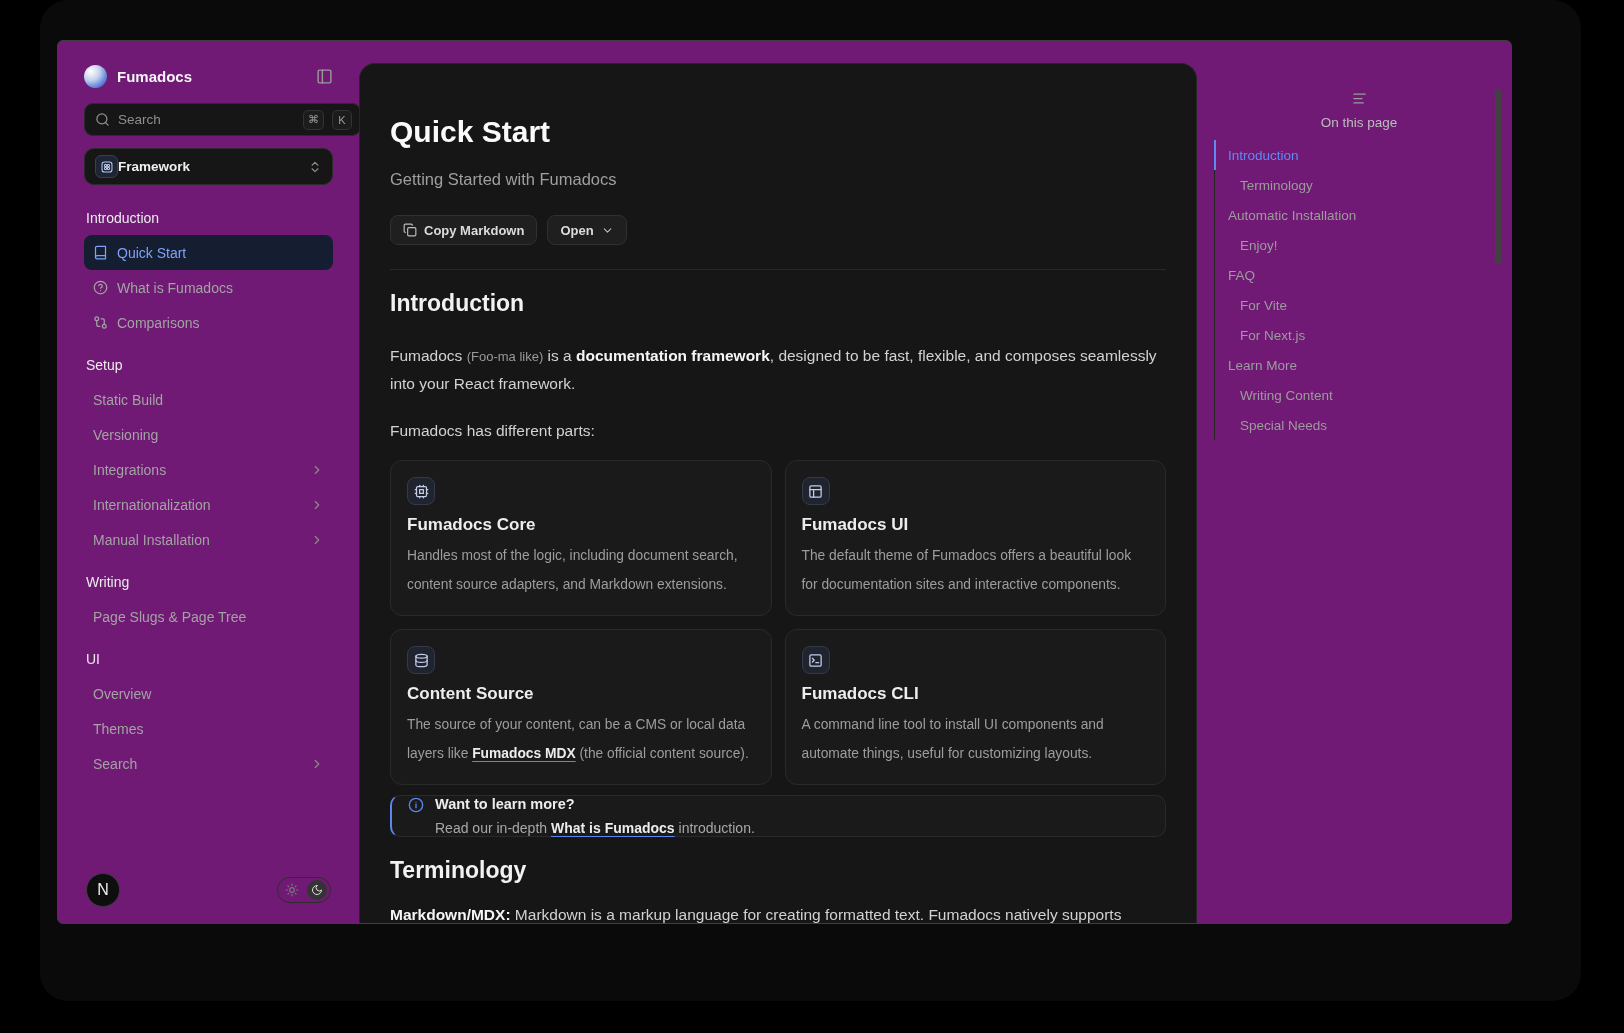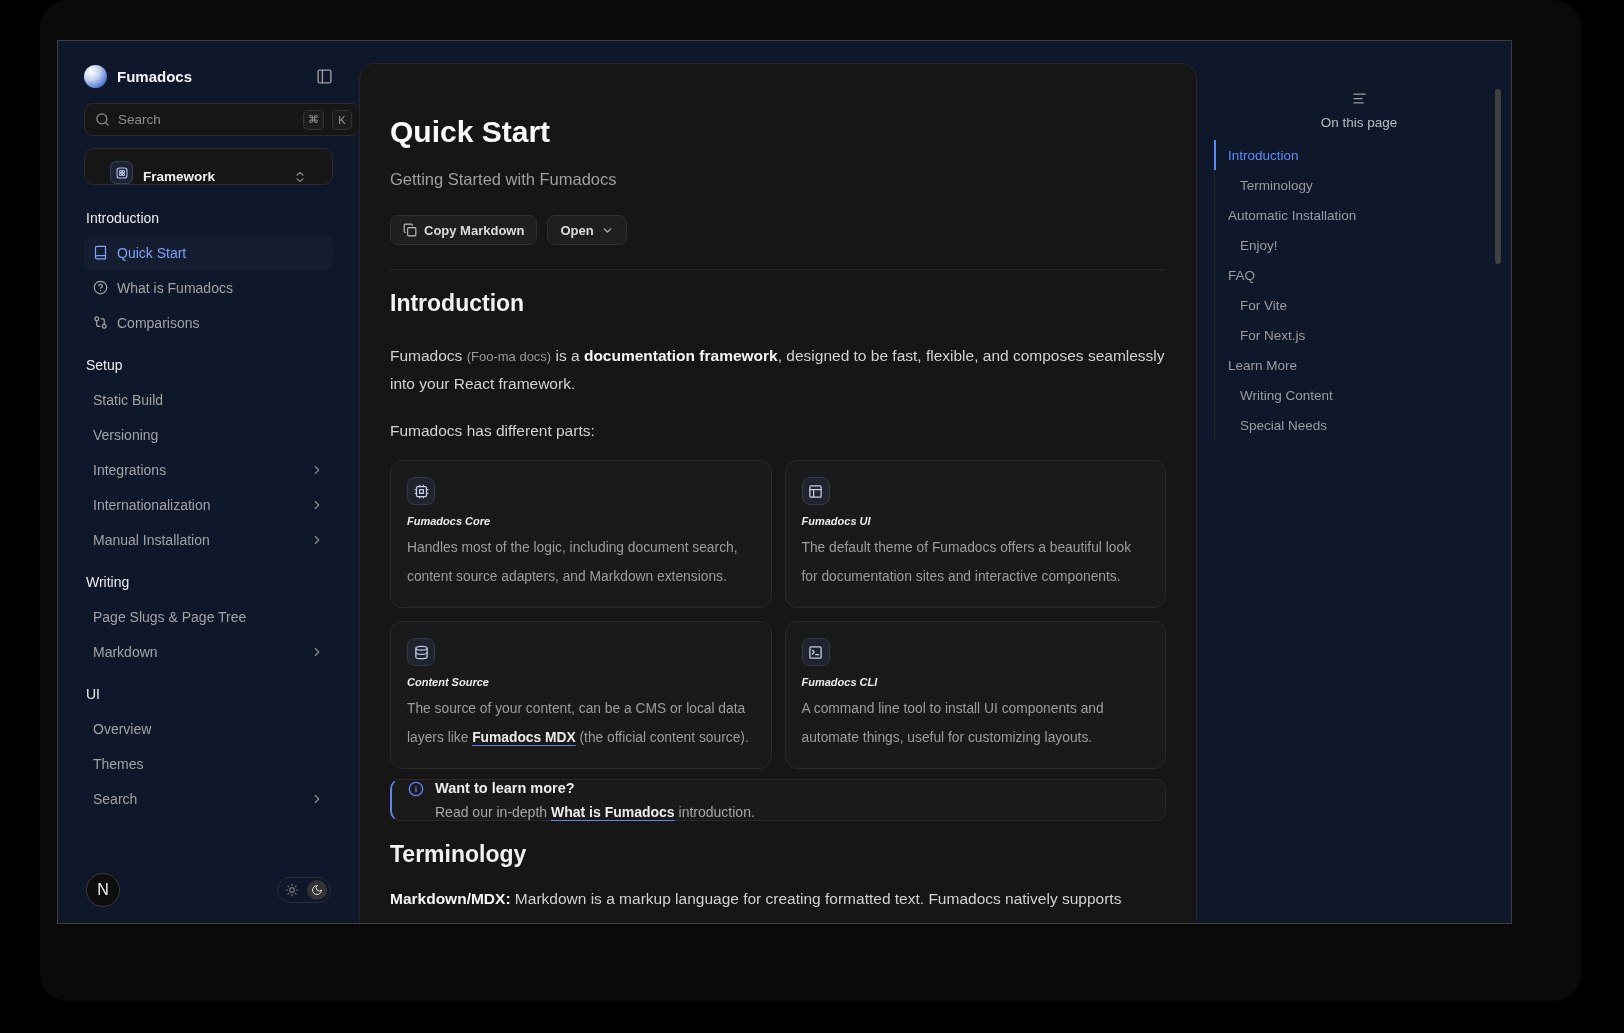--- a/index.html
+++ b/index.html
@@ -2,21 +2,21 @@
 <html style="--accent: #7ea2f8; --accent-strong: #5d85ee; --toc-active: #5d8bf4; --window-bg: #0c0c0c; --panel-bg: #161616;"><head>
 <meta charset="utf-8">
 <style>
   * { margin:0; padding:0; box-sizing:border-box; }
   html,body { width:1624px; height:1033px; background:#000; overflow:hidden;
               font-family:"Liberation Sans", sans-serif; }
   .stage { position:relative; width:1624px; height:1033px; background:#000; overflow:hidden; }
   .bezel { position:absolute; left:40px; top:0; width:1541px; height:1001px;
            background:#0a0a0a; border-radius:28px; }
   .window { position:absolute; left:57px; top:40px; width:1455px; height:884px;
-            background:#0f172a; border:1px solid #3e3e3e; border-radius:0; overflow:hidden; }
+            background:#701a75; border:1px solid #3e3e3e; border-radius:6px; overflow:hidden; }
 
   
   .sidebar { position:absolute; left:0; top:0; bottom:0; width:301px; padding:20px 26px 12px;
              display:flex; flex-direction:column; color:#a6a6a6; font-size:14px; }
   .brand-row { display:flex; align-items:center; gap:10px; height:30px; margin-bottom:12px; }
   .logo { width:23px; height:23px; border-radius:50%; flex:0 0 auto;
           background:radial-gradient(circle at 30% 28%, #ffffff 0%, #c5d2ec 38%, #5a7fd8 72%, #1d3671 100%); }
   .brand-name { color:#f5f5f5; font-weight:700; font-size:15px; }
   .icon-btn { margin-left:auto; background:none; border:none; color:#9a9a9a; cursor:pointer;
               display:flex; align-items:center; }
@@ -25,22 +25,22 @@
                 background:#161616; border:1px solid #2b2b2b; border-radius:9px; padding:0 8px 0 10px;
                 color:#8f8f8f; }
   .search-field { flex:1; min-width:0; background:transparent; border:none; outline:none;
                   color:#d0d0d0; font-size:13.5px; font-family:inherit; }
   .search-field::placeholder { color:#8f8f8f; }
   .kbd { min-width:20px; height:20px; border:1px solid #333; border-radius:5px; background:#1c1c1c;
          font-size:11px; color:#9a9a9a; display:flex; align-items:center; justify-content:center;
          padding:0 4px; }
   .ai-button { width:36px; height:33px; border:1px solid #2b2b2b; background:#161616; border-radius:9px;
                display:flex; align-items:center; justify-content:center; color:#c9c9c9; cursor:pointer; }
-  .framework { display:flex; align-items:flex-end; gap:10px; height:37px; width:100%;
-               background:#161616; border:1px solid #2b2b2b; border-radius:10px; padding:0 25px;
+  .framework { display:flex; align-items:center; height:37px; width:100%;
+               background:#161616; border:1px solid #2b2b2b; border-radius:10px; padding:0 10px;
                margin-bottom:8px; cursor:pointer; color:#a6a6a6; font-family:inherit; }
   .fw-icon { width:23px; height:23px; border-radius:6px; background:#1d2433; border:1px solid #34405a;
              color:#b6c6ef; display:flex; align-items:center; justify-content:center; }
   .fw-label { color:#f0f0f0; font-weight:700; font-size:13.5px; }
   .fw-chev { margin-left:auto; color:#8d8d8d; display:flex; }
 
   .nav { flex:1; overflow:hidden; }
   .nav-heading { margin:17px 2px 7px; height:18px; color:#ececec; font-size:14px; font-weight:500; }
   .nav-item { display:flex; align-items:center; gap:9px; height:35px; padding:0 9px;
               border-radius:8px; color:#a3a3a3; font-size:14px; cursor:pointer; }
@@ -79,21 +79,21 @@
   .body-p.last { margin-top:18px; }
   .strong { color:#f5f5f5; font-weight:700; }
   .pronounce { color:#9a9a9a; font-size:13px; }
   .inline-link { color:#ececec; font-weight:700; text-decoration:underline;
                  text-decoration-color:var(--accent-strong,#5d85ee); text-underline-offset:3px; cursor:pointer; }
 
   .cards { display:grid; grid-template-columns:1fr 1fr; gap:13px; margin-top:16px; }
   .card { background:#1a1a1a; border:1px solid #2a2a2a; border-radius:12px; padding:16px; min-height:133px; }
   .card-icon { width:28px; height:28px; border-radius:8px; background:#20242e; border:1px solid #333a4a;
                color:#c3cdea; display:flex; align-items:center; justify-content:center; margin-bottom:10px; }
-  .card-title { font-size:11px; font-weight:700; color:#ededed;font-style:italic; }
+  .card-title { font-size:17px; font-weight:700; color:#ededed; }
   .card-desc { margin-top:6px; font-size:13.8px; line-height:29px; color:#9d9d9d; }
 
   .callout { display:flex; gap:11px; margin-top:10px; background:#1a1a1a; border:1px solid #2a2a2a;
              border-left:2px solid var(--accent-strong,#5d85ee); border-radius:10px; padding:0 16px; }
   .callout-icon { display:flex; color:var(--accent-strong,#5d85ee); margin-top:1px; }
   .callout-title { font-size:14.5px; font-weight:700; color:#ededed; }
   .callout-body { margin-top:8px; font-size:14px; color:#a8a8a8; }
 
   
   .toc { position:absolute; left:1156px; top:50px; width:290px; font-size:13.5px; color:#9c9c9c; }
@@ -235,28 +235,20 @@
             <svg width="14" height="14" viewBox="0 0 24 24" fill="none" stroke="currentColor" stroke-width="2" stroke-linecap="round" stroke-linejoin="round">
                 <path d="m9 18 6-6-6-6"></path>
               </svg>
           </span>
         </div>
 
         <div class="nav-heading">Writing</div>
         <div class="nav-item">
           <span>Page Slugs &amp; Page Tree</span>
         </div>
-        <div class="nav-item">
-          <span>Markdown</span>
-          <span class="chev">
-            <svg width="14" height="14" viewBox="0 0 24 24" fill="none" stroke="currentColor" stroke-width="2" stroke-linecap="round" stroke-linejoin="round">
-                <path d="m9 18 6-6-6-6"></path>
-              </svg>
-          </span>
-        </div>
 
         <div class="nav-heading">UI</div>
         <div class="nav-item">
           <span>Overview</span>
         </div>
         <div class="nav-item">
           <span>Themes</span>
         </div>
         <div class="nav-item">
           <span>Search</span>
@@ -315,21 +307,21 @@
             <span class="b-ic">
               <svg width="13" height="13" viewBox="0 0 24 24" fill="none" stroke="currentColor" stroke-width="2" stroke-linecap="round" stroke-linejoin="round">
                   <path d="m6 9 6 6 6-6"></path>
                 </svg>
             </span>
           </button>
         </div>
 
         <h2 class="section-heading">Introduction</h2>
 
-        <p class="body-p"><span>Fumadocs </span><span class="pronounce">(Foo-ma docs)</span><span> is a </span><span class="strong">documentation framework</span><span>, designed to be fast, flexible, and composes seamlessly into your React framework.</span></p>
+        <p class="body-p"><span>Fumadocs </span><span class="pronounce">(Foo-ma like)</span><span> is a </span><span class="strong">documentation framework</span><span>, designed to be fast, flexible, and composes seamlessly into your React framework.</span></p>
 
         <p class="body-p tight">Fumadocs has different parts:</p>
 
         <div class="cards">
           <div class="card">
             <div class="card-icon">
               <svg width="15" height="15" viewBox="0 0 24 24" fill="none" stroke="currentColor" stroke-width="2" stroke-linecap="round" stroke-linejoin="round">
                   <rect x="4" y="4" width="16" height="16" rx="2"></rect>
                   <rect x="9" y="9" width="6" height="6"></rect>
                   <path d="M15 2v2"></path>

